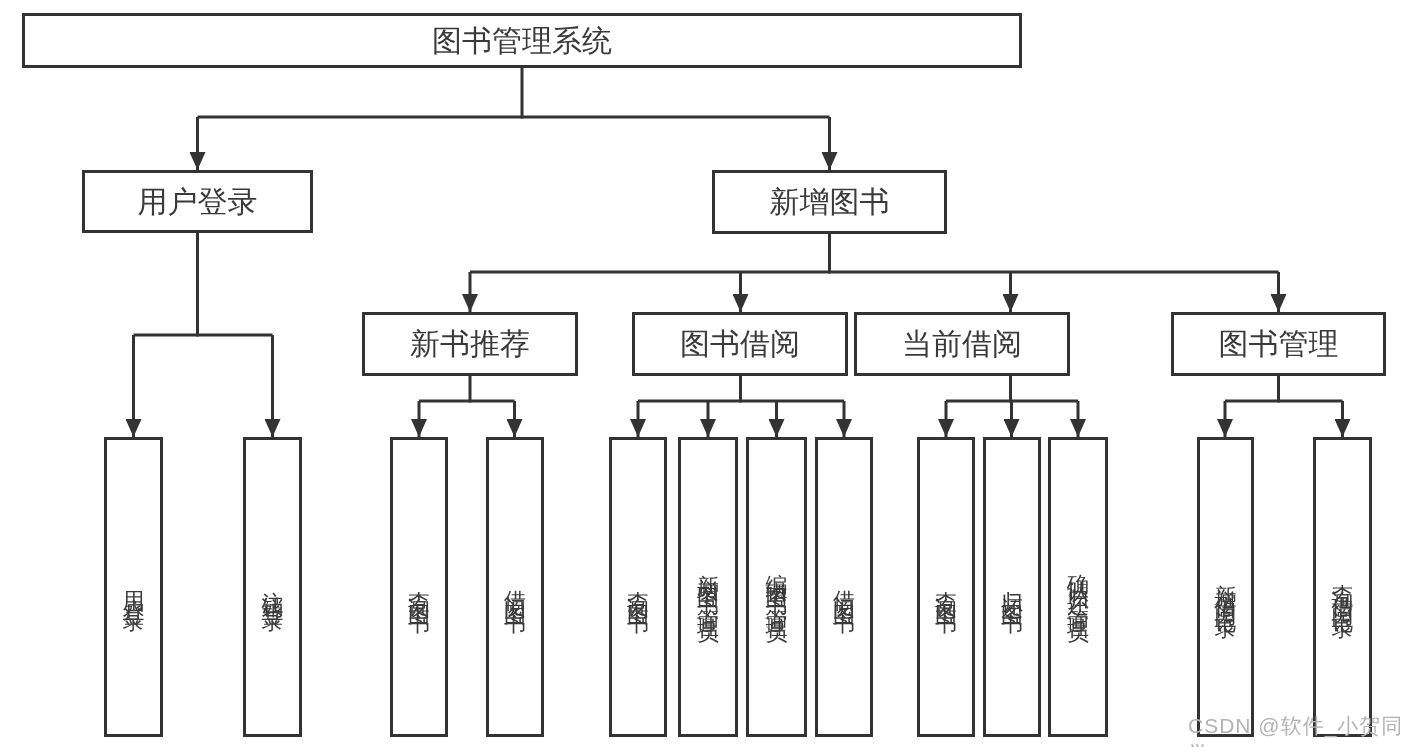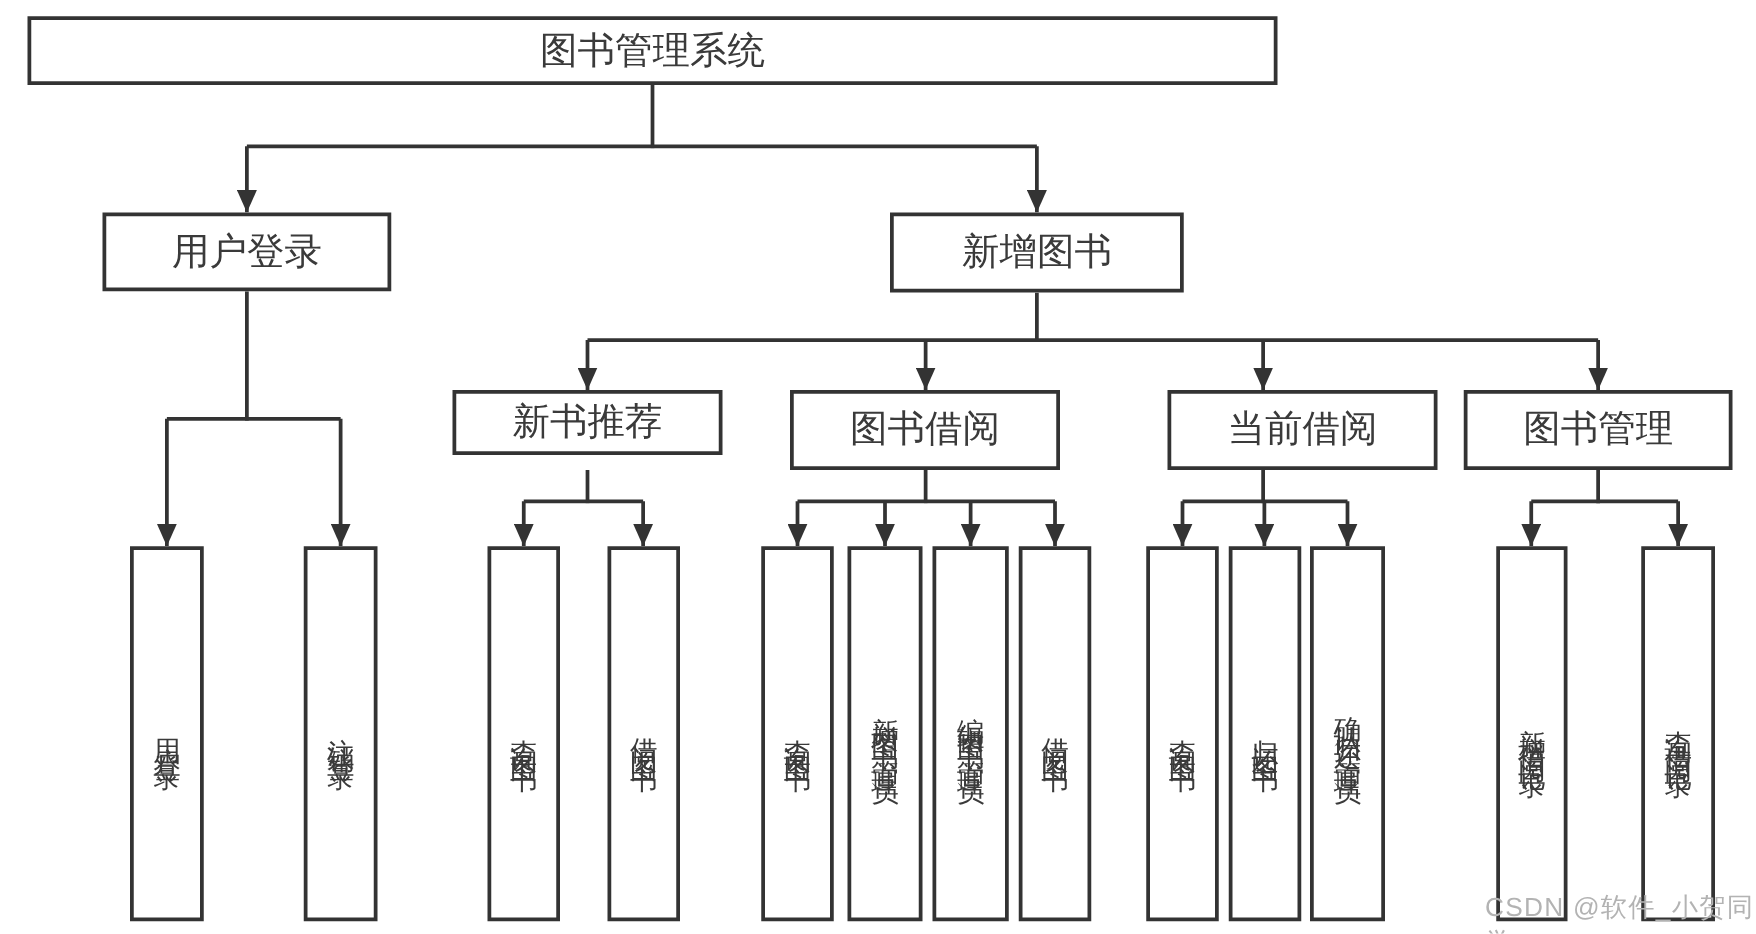--- a/index.html
+++ b/index.html
@@ -99,23 +99,23 @@
     <path class="wire" d="M1225 401 H1342.5"></path>
     <line class="wire" x1="1225" y1="401" x2="1225" y2="437" marker-end="url(#arr)"></line>
     <line class="wire" x1="1342.5" y1="401" x2="1342.5" y2="437" marker-end="url(#arr)"></line>
   </svg>
 
   <div class="node" style="left:22px;top:13px;width:1000px;height:55px;">图书管理系统</div>
 
   <div class="node" style="left:82px;top:170px;width:231px;height:63px;">用户登录</div>
   <div class="node" style="left:712px;top:170px;width:235px;height:64px;">新增图书</div>
 
-  <div class="node" style="left:362px;top:312px;width:216px;height:52px;">新书推荐</div>
+  <div class="node" style="left:362px;top:312px;width:216px;height:64px;">新书推荐</div>
   <div class="node" style="left:632px;top:312px;width:216px;height:64px;font-family:Liberation Serif, serif;">图书借阅</div>
-  <div class="node" style="left:934px;top:312px;width:216px;height:64px;">当前借阅</div>
+  <div class="node" style="left:854px;top:312px;width:216px;height:64px;">当前借阅</div>
   <div class="node" style="left:1171px;top:312px;width:215px;height:64px;">图书管理</div>
 
   <div class="node leaf" style="left:104px;top:437px;width:59px;height:300px;">用户登录</div>
   <div class="node leaf" style="left:243px;top:437px;width:59px;height:300px;">注销登录</div>
 
   <div class="node leaf" style="left:390px;top:437px;width:58px;height:300px;">查询图书</div>
   <div class="node leaf" style="left:486px;top:437px;width:58px;height:300px;">借阅图书</div>
 
   <div class="node leaf" style="left:609px;top:437px;width:58px;height:300px;">查询图书</div>
   <div class="node leaf" style="left:678px;top:437px;width:60px;height:300px;">新增图书（管理员）</div>

